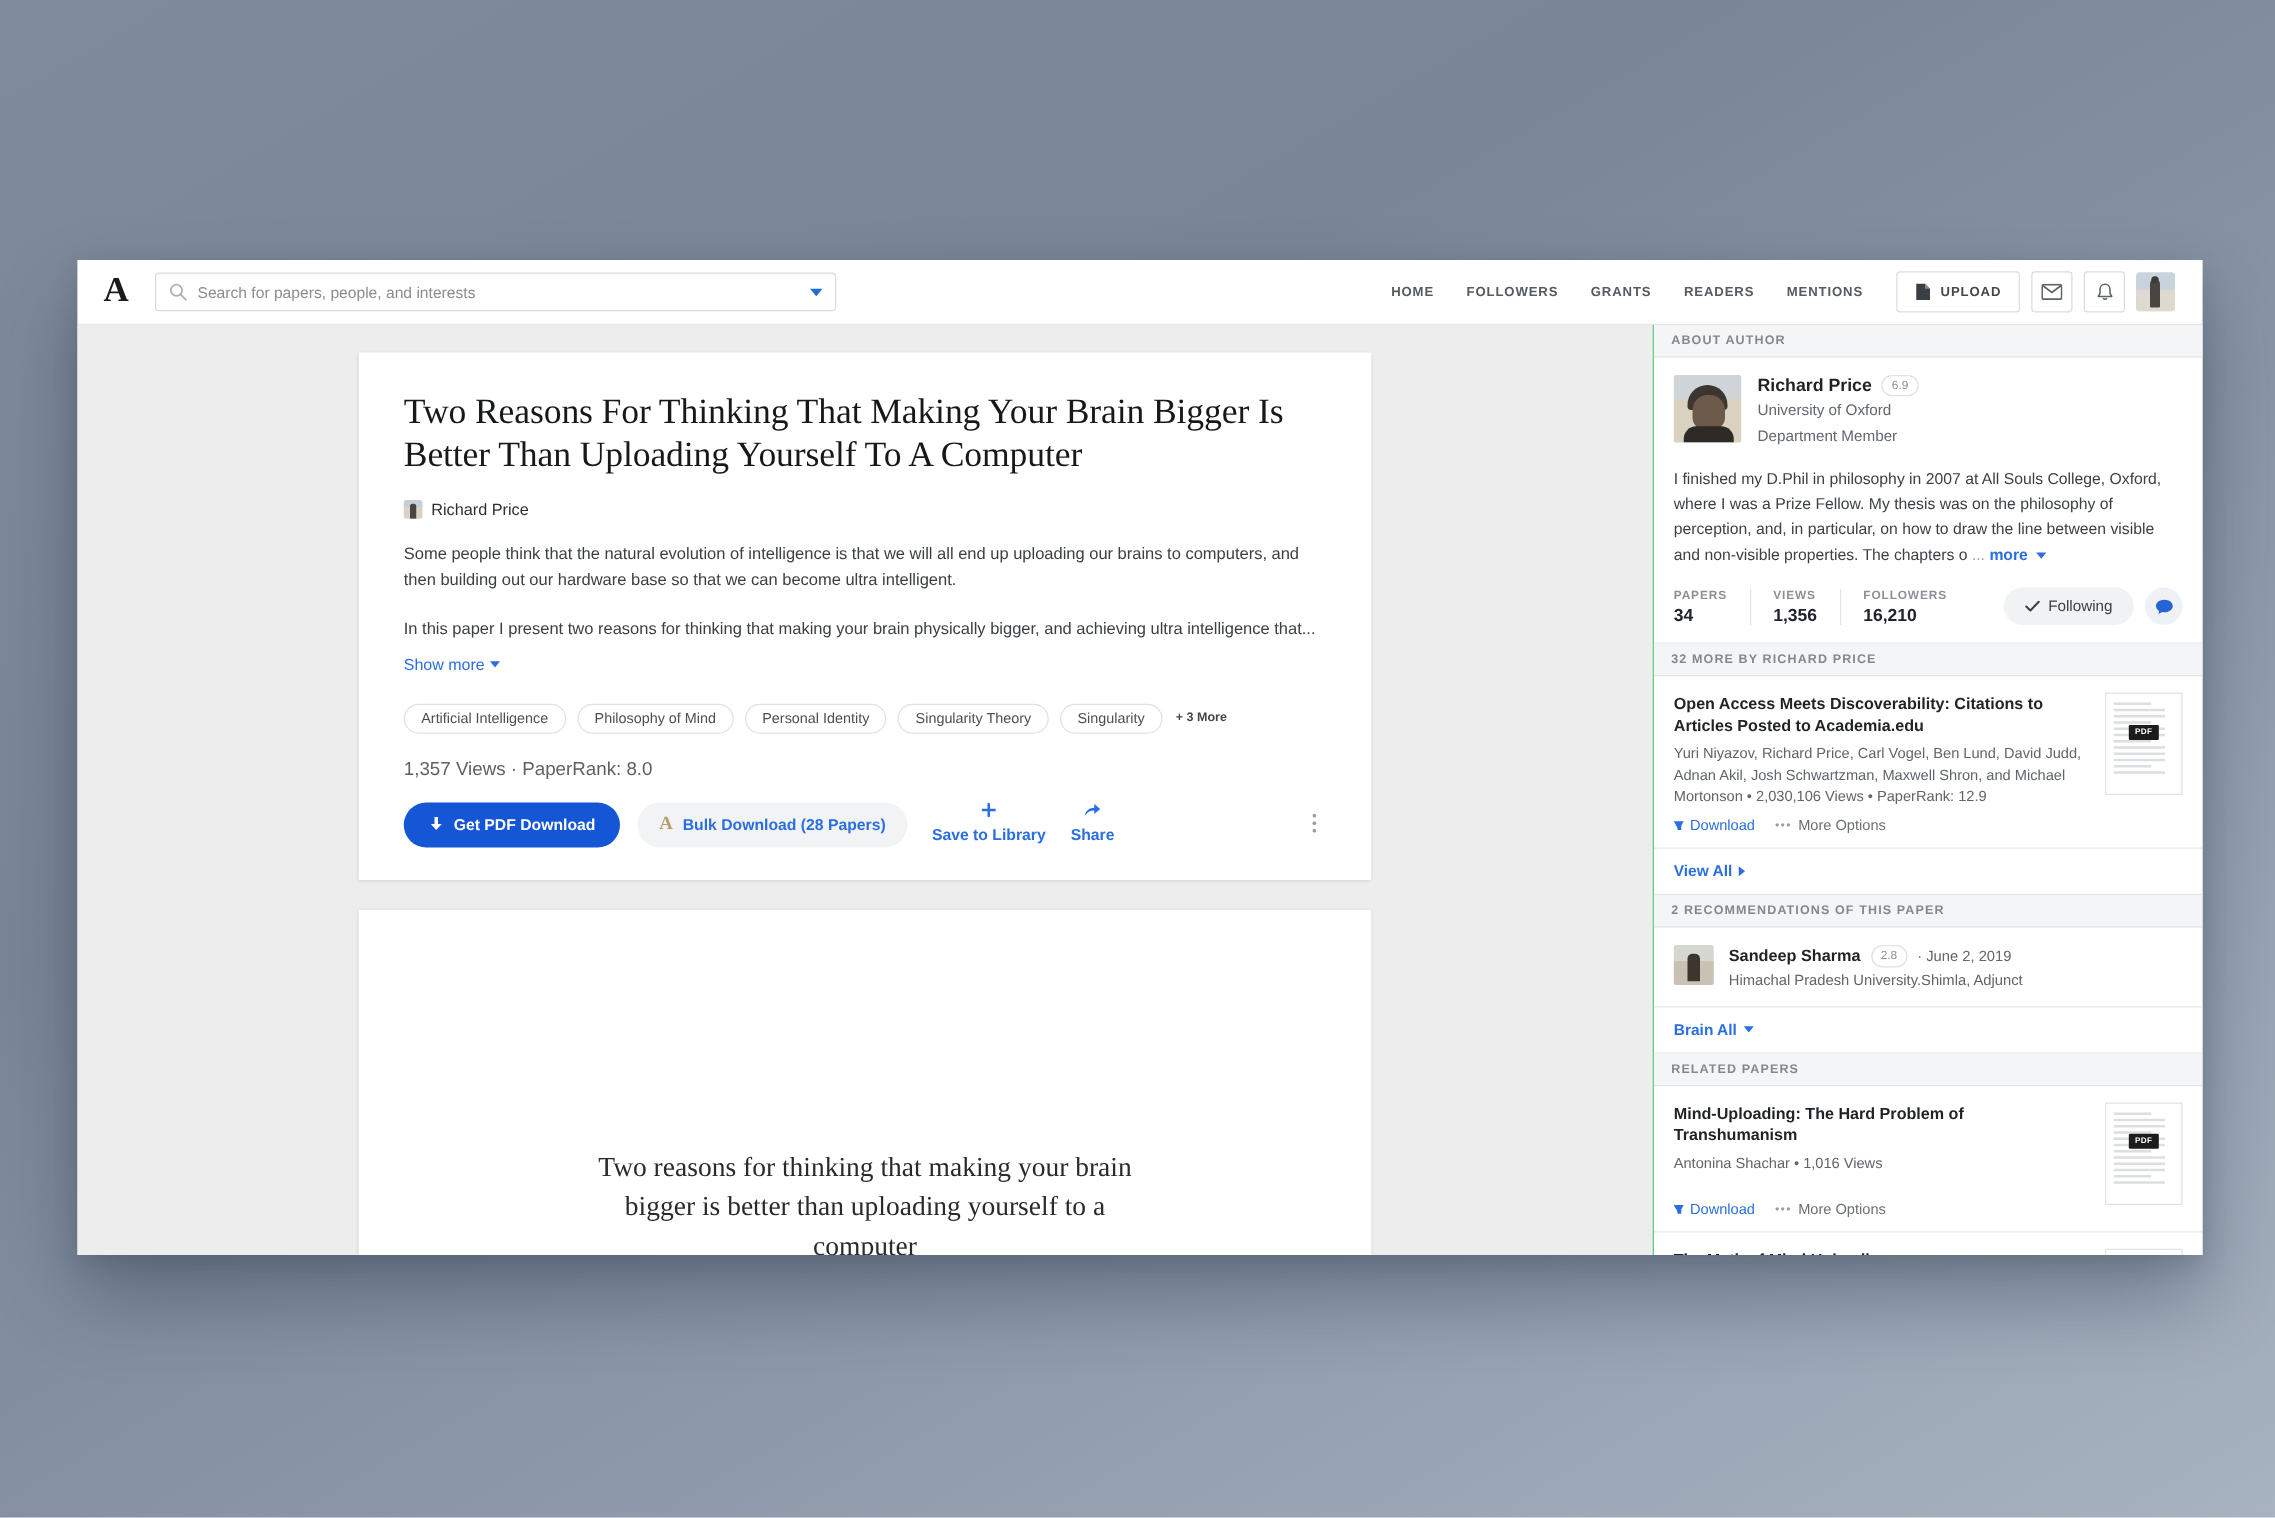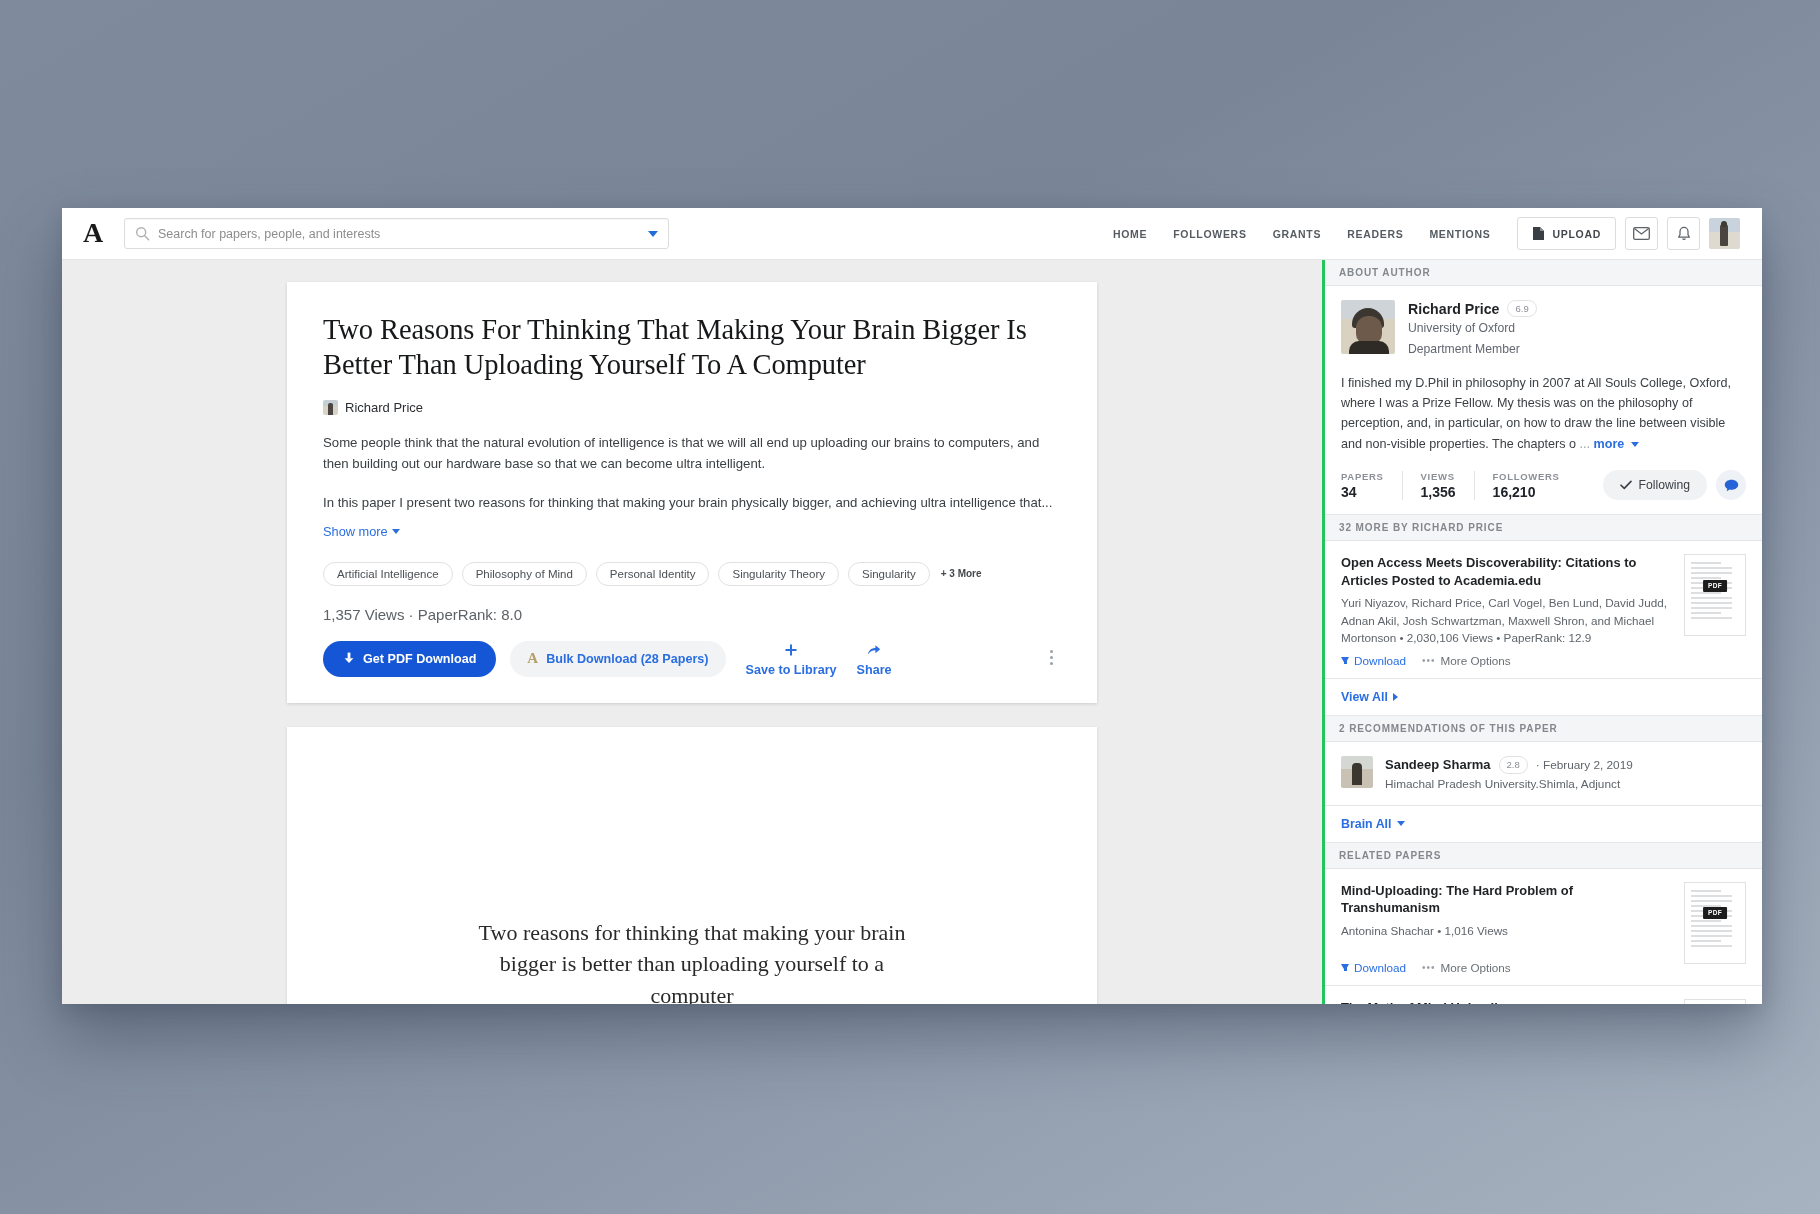--- a/index.html
+++ b/index.html
@@ -156,21 +156,21 @@
   .main-col {
     flex: 1;
     overflow: hidden;
     position: relative;
     background: #ededed;
   }
   .side-col {
     width: 440px;
     flex: 0 0 440px;
     background: #fff;
-    border-left: 3px solid #22c55e;
+    border-left: 1px solid #22c55e;
     overflow: hidden;
   }
 
   
   .paper-card {
     margin: 22px auto 0 auto;
     width: 810px;
     background: #fff;
     box-shadow: 0 1px 3px rgba(0,0,0,0.14);
     padding: 30px 36px 26px 36px;
@@ -252,21 +252,21 @@
   }
 
   .stats-line {
     margin-top: 20px;
     font-size: 15px;
     color: #5d6267;
   }
 
   .actions-row {
     display: flex;
-    align-items: flex-end;
+    align-items: flex-start;
     gap: 0;
     margin-top: 18px;
     position: relative;
   }
   .btn-primary {
     background: #1556d6;
     color: #fff;
     border: none;
     border-radius: 18px;
     height: 36px;
@@ -746,21 +746,21 @@
 
       <div class="side-sec">
         <div class="rec-item">
           <div class="rec-photo">
             <div class="rp"></div>
           </div>
           <div>
             <div class="rec-top">
               <span class="rec-name">Sandeep Sharma</span>
               <span class="score-pill">2.8</span>
-              <span class="rec-date">·&nbsp;<span>February 2, 2019</span></span>
+              <span class="rec-date">·&nbsp;<span>June 2, 2019</span></span>
             </div>
             <div class="rec-sub">Himachal Pradesh University.Shimla, Adjunct</div>
           </div>
         </div>
       </div>
 
       <div class="side-sec">
         <div class="side-link-row">
           <span>Brain All</span>
           <span class="caret-down"></span>

